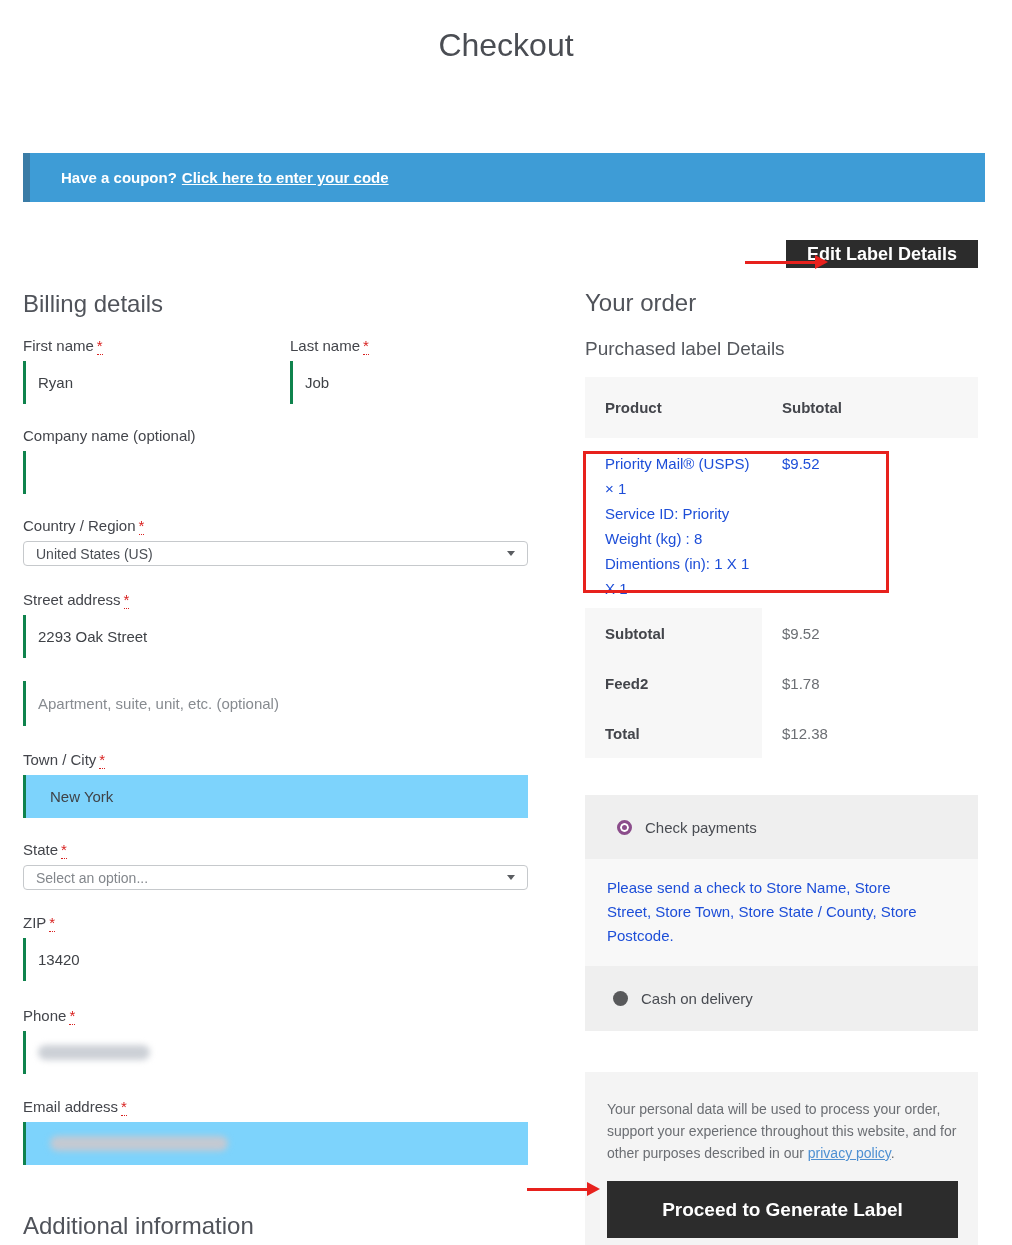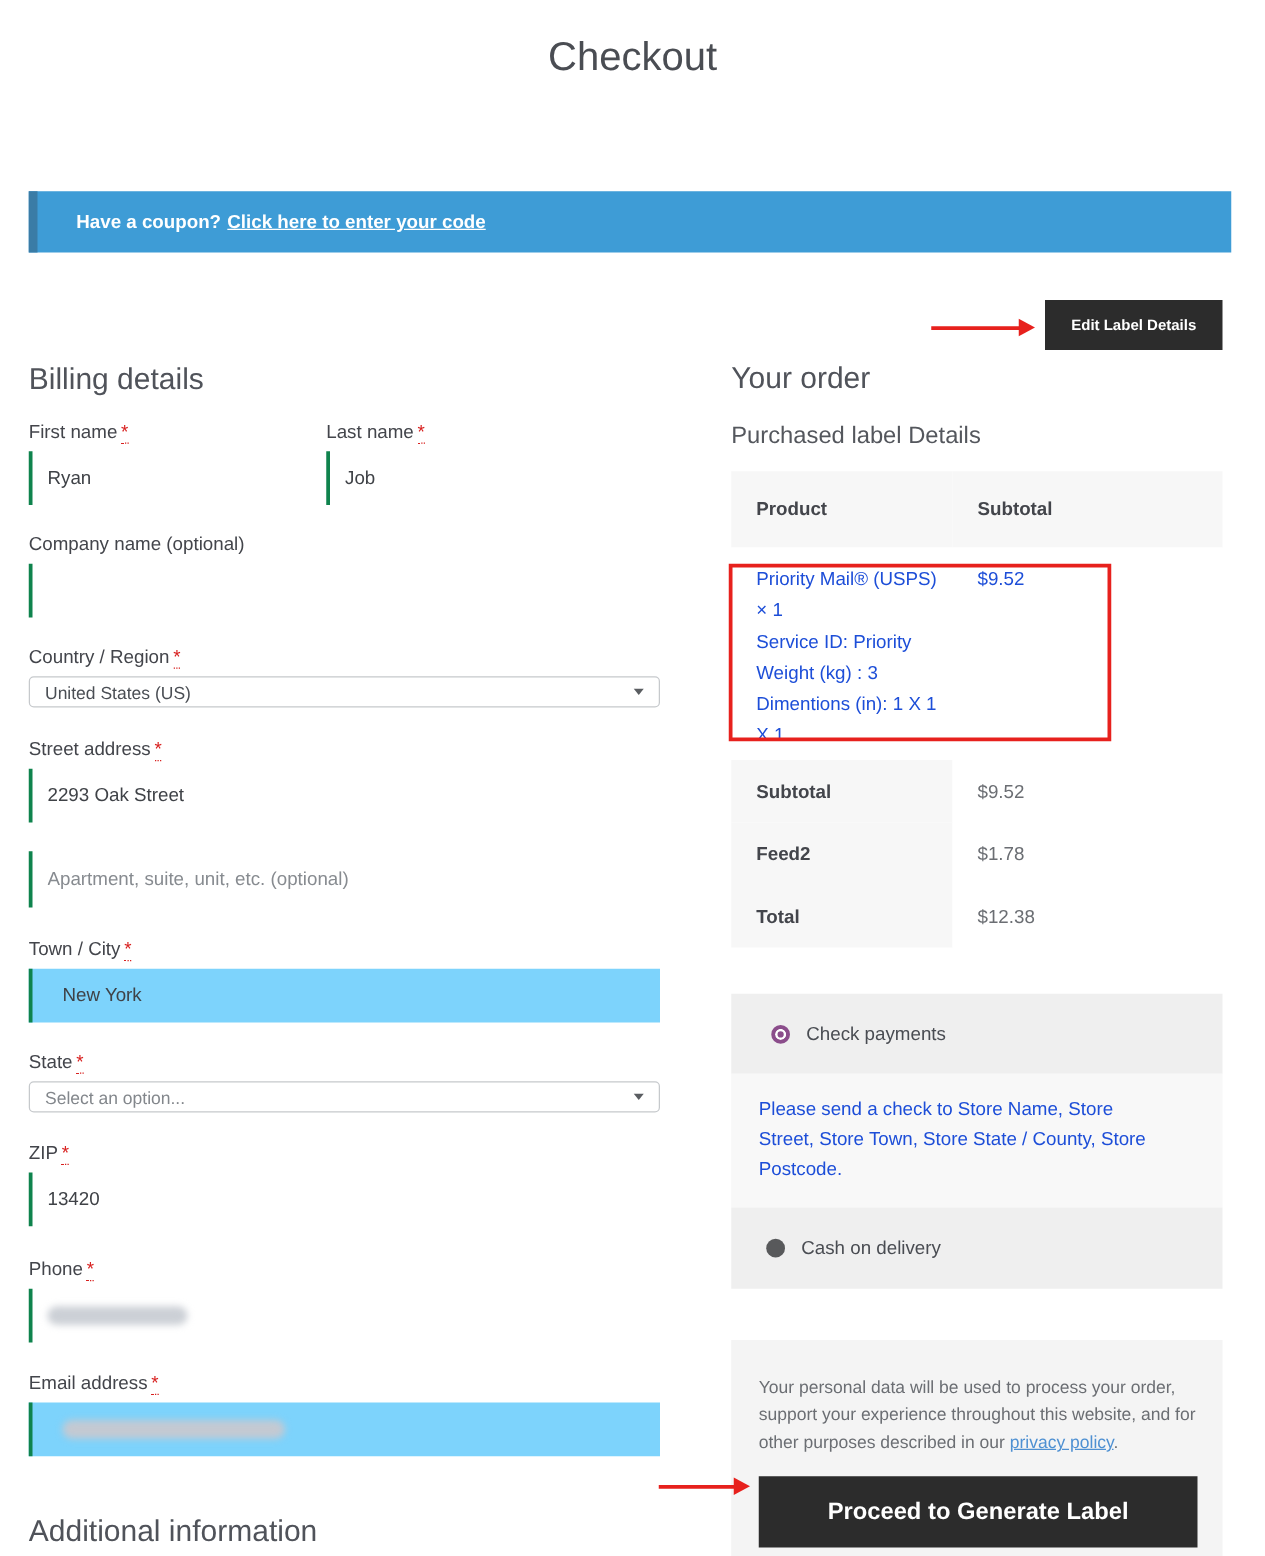--- a/index.html
+++ b/index.html
@@ -18,21 +18,21 @@
   
   .cols { display:flex; margin:38px 34px 0 23px; gap:57px; align-items:flex-start; }
   .left  { width:505px; flex:0 0 505px; padding-top:50px; }
   .right { width:393px; flex:0 0 393px; }
 
   h2.sec { font-size:24px; font-weight:400; color:#50535a; line-height:28px; }
   .left h2.sec { margin-bottom:19px; }
   h3.sub { font-size:19px; font-weight:400; color:#54575d; margin:21px 0 17px; }
 
   
-  .row2 { display:flex; }
+  .row2 { display:flex; gap:29px; }
   .field { margin-bottom:23px; }
   .field.half { width:238px; }
   label.flabel { display:block; font-size:15px; color:#43454b; margin-bottom:7px; }
   abbr.req { color:#d8201f; text-decoration:none; border-bottom:1px dotted #d8201f; margin-left:3px; font-style:normal; }
   .inputbox { width:100%; height:43px; background:#fff; border-left:3px solid #0f834d;
               display:flex; align-items:center; padding-left:12px; }
   .inputbox.blue { background:#7dd3fc;padding-left:24px; }
   .inputbox input { border:none; outline:none; background:transparent; width:100%; height:100%;
                     font-family:inherit; font-size:15px; color:#3f4247; padding:0; }
   .inputbox input::placeholder { color:#878b90; opacity:1; }
@@ -47,21 +47,21 @@
                      border-left:4px solid transparent; border-right:4px solid transparent; border-top:5px solid #5a5d61; }
   .selectbox.placeholder { color:#83878c; }
   .field.country { margin-bottom:25px; }
   .field.state { margin-bottom:24px; }
 
   h2.addinfo { margin-top:47px; font-size:24px; font-weight:400; color:#50535a; }
 
   
   .edit-row { text-align:right; height:40px; margin-bottom:9px; }
   .dark-btn { background:#2c2c2c; color:#fff; border:none; font-family:inherit; font-weight:700; cursor:pointer; }
-  .edit-btn { height:40px; padding:0 21px; font-size:12px; }
+  .edit-btn { height:28px; padding:0 21px; font-size:18px; }
 
   table.order { width:100%; border-collapse:collapse; margin-top:16px; table-layout:fixed; }
   table.order col.c1 { width:177px; }
   table.order th { background:#f7f7f7; text-align:left; font-size:15px; font-weight:700; color:#43454b; }
   table.order thead th { padding:22px 0 22px 20px; }
   table.order tbody td { background:#fff; vertical-align:top; font-size:15px; color:#1d4ed8; padding:13px 0 7px 20px; line-height:25px; }
   table.order tbody td.val { padding-top:13px; }
   table.order tfoot tr { height:50px; }
   table.order tfoot th { padding:0 0 0 20px; vertical-align:middle; }
   table.order tfoot td { padding:0 0 0 20px; vertical-align:middle; font-size:15px; color:#6b6e73; background:#fff; }
@@ -209,21 +209,21 @@
             <th>Product</th>
             <th>Subtotal</th>
           </tr>
         </thead>
         <tbody>
           <tr>
             <td>
               <div>Priority Mail® (USPS)</div>
               <div>× 1</div>
               <div>Service ID: Priority</div>
-              <div>Weight (kg) : 3</div>
+              <div>Weight (kg) : 8</div>
               <div>Dimentions (in): 1 X 1</div>
               <div>X 1</div>
             </td>
             <td class="val">$9.52</td>
           </tr>
         </tbody>
         <tfoot>
           <tr>
             <th>Subtotal</th>
             <td>$9.52</td>

